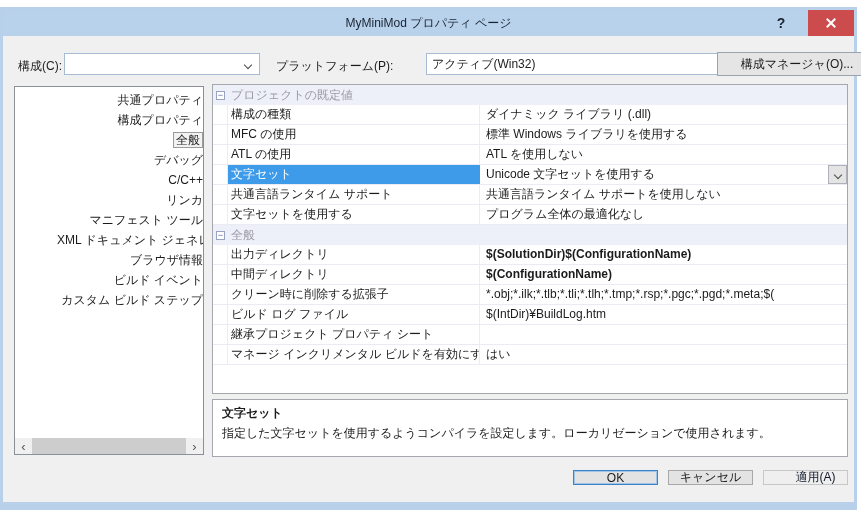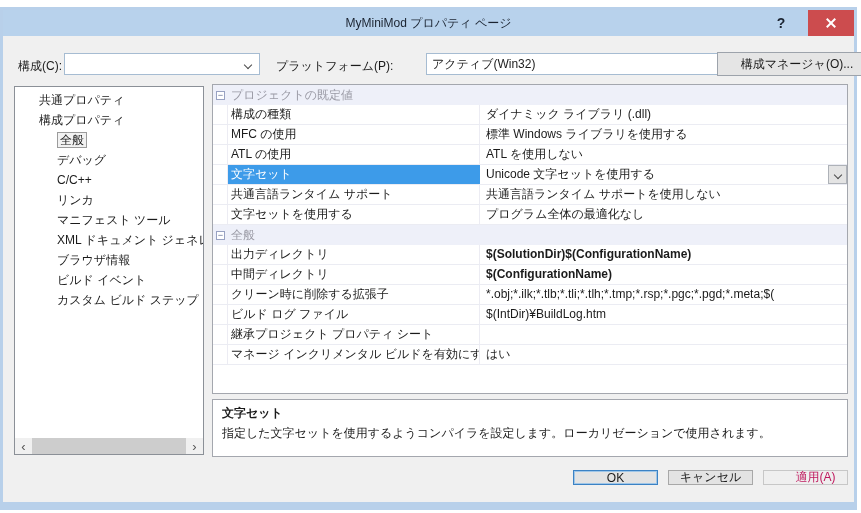--- a/index.html
+++ b/index.html
@@ -60,21 +60,21 @@
              border:1px solid #aeb2b8; }
   .valdrop .chev { right:5px; top:6px; }
   
   .desc { position:absolute; left:209px; top:363px; width:636px; height:58px;
           background:#ffffff; border:1px solid #a4a7ae; padding:5px 9px; }
   .desc .dtitle { font-weight:bold; margin-bottom:3px; }
   
   .dlgbtn { position:absolute; top:434px; width:85px; height:15px; background:#e3e3e3;
             border:1px solid #a8a8a8; display:flex; align-items:center; justify-content:center; }
   .dlgbtn.default { border:1px solid #3c82c4; box-shadow:inset 0 0 0 1px #9fc6e8; }
-  .dlgbtn.disabled { background:#efefef; border-color:#c7c7c7; color:#be185d;padding-left:20px; }
+  .dlgbtn.disabled { background:#efefef; border-color:#c7c7c7; color:#0f172a;padding-left:20px; }
 </style>
 </head>
 <body>
 
 <div class="window">
   <div class="titlebar">
     <span class="title">MyMiniMod プロパティ ページ</span>
     <span class="help-btn">?</span>
     <span class="close-btn">
       <span class="close-x"></span>
@@ -87,21 +87,21 @@
       <span class="chev"></span>
     </div>
     <span class="lbl" style="left:273px; top:22px;">プラットフォーム(P):</span>
     <div class="combo" style="left:375px; top:17px; width:330px;margin-left:48px;">
       <span>アクティブ(Win32)</span>
       <span class="chev"></span>
     </div>
     <div class="btn" style="left:714px; top:16px; width:160px;">構成マネージャ(O)...</div>
 
     <div class="tree">
-      <div style="padding-top:3px;">
+      <div style="padding-top:3px;text-align:right;">
         <div class="titem lv0"><span>共通プロパティ</span></div>
         <div class="titem lv0"><span>構成プロパティ</span></div>
         <div class="titem lv1 sel"><span>全般</span></div>
         <div class="titem lv1"><span>デバッグ</span></div>
         <div class="titem lv1"><span>C/C++</span></div>
         <div class="titem lv1"><span>リンカ</span></div>
         <div class="titem lv1"><span>マニフェスト ツール</span></div>
         <div class="titem lv1"><span>XML ドキュメント ジェネレータ</span></div>
         <div class="titem lv1"><span>ブラウザ情報</span></div>
         <div class="titem lv1"><span>ビルド イベント</span></div>

